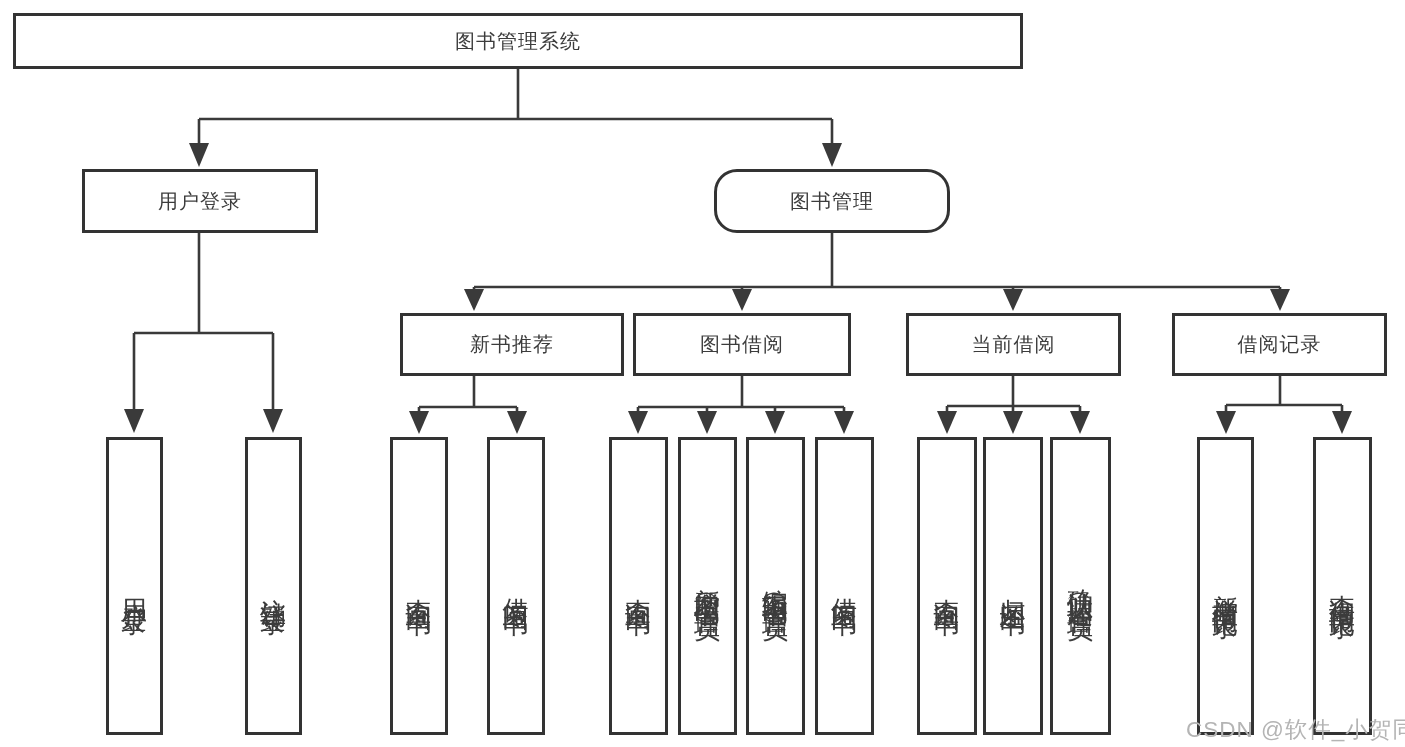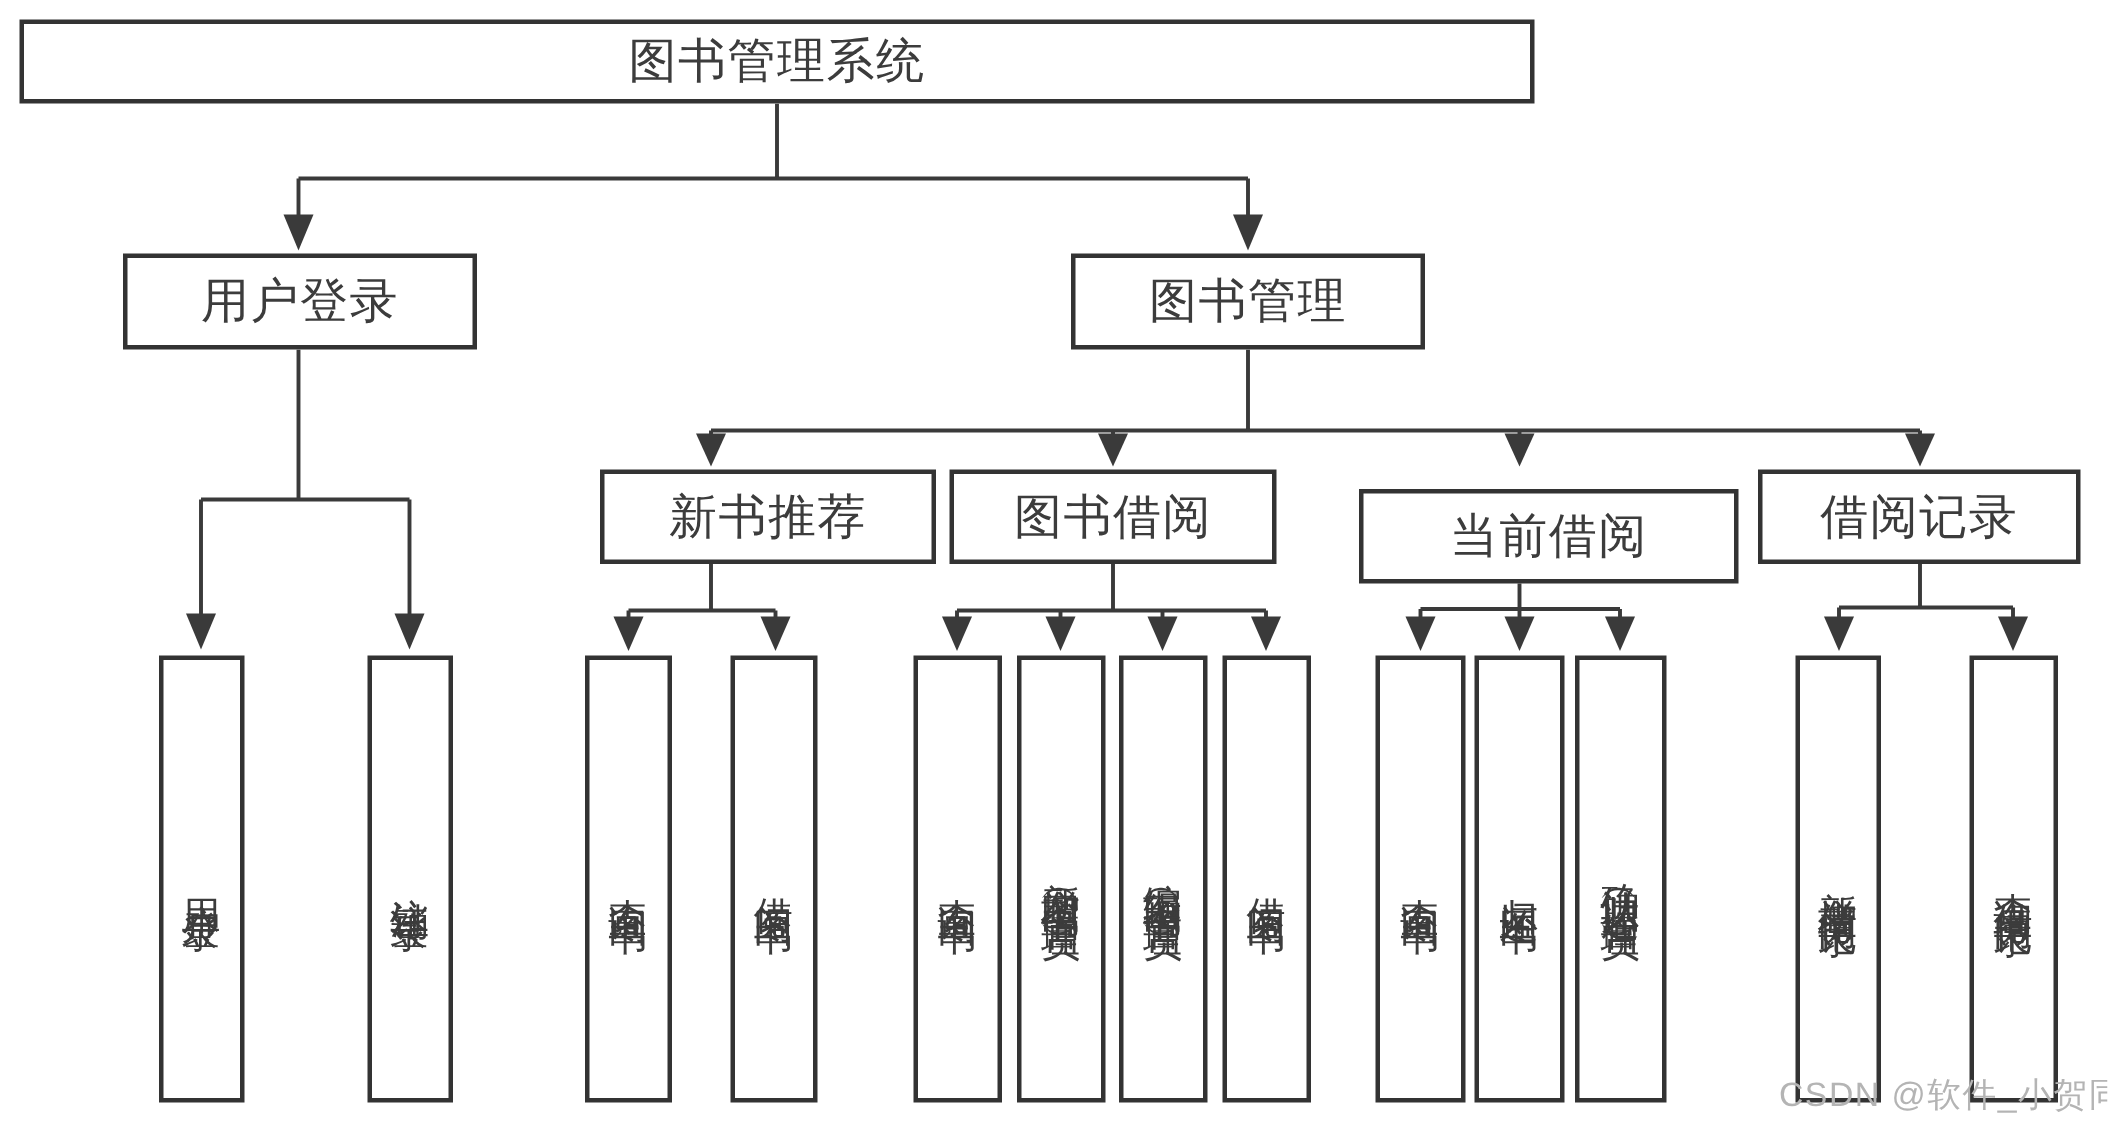--- a/index.html
+++ b/index.html
@@ -21,21 +21,21 @@
   #wires path{stroke:var(--line);stroke-width:2.6;fill:none;}
   #wires polygon{fill:var(--line);stroke:none;}
   .node{
     position:absolute;
     box-sizing:border-box;
     border:3px solid var(--border);
     background:#fff;
     display:flex;align-items:center;justify-content:center;
     color:var(--text);
   }
-  .h-node{font-size:32px;letter-spacing:1px;}
+  .h-node{font-size:20px;letter-spacing:1px;}
   .leaf{width:59px;top:437px;height:298px;}
   .leaf .vtext{
     writing-mode:vertical-rl;
     text-orientation:mixed;
     font-size:26px;
     letter-spacing:4px;
     line-height:1;
     color:var(--text);
     white-space:nowrap;
   }
@@ -104,31 +104,31 @@
     </g>
   </svg>
 
   <div class="node h-node" style="left:13px;top:13px;width:1010px;height:56px;">
     <span>图书管理系统</span>
   </div>
 
   <div class="node h-node" style="left:82px;top:169px;width:236px;height:64px;">
     <span>用户登录</span>
   </div>
-  <div class="node h-node" style="left:714px;top:169px;width:236px;height:64px;">
+  <div class="node h-node" style="left:714px;top:169px;width:236px;height:64px;border-radius:23px;">
     <span>图书管理</span>
   </div>
 
   <div class="node h-node" style="left:362px;top:313px;width:224px;height:63px;margin-left:38px;">
     <span>新书推荐</span>
   </div>
   <div class="node h-node" style="left:633px;top:313px;width:218px;height:63px;">
     <span>图书借阅</span>
   </div>
-  <div class="node h-node" style="left:906px;top:326px;width:253px;height:63px;align-items:center;">
+  <div class="node h-node" style="left:906px;top:313px;width:215px;height:63px;align-items:center;">
     <span>当前借阅</span>
   </div>
   <div class="node h-node" style="left:1172px;top:313px;width:215px;height:63px;text-align:right;">
     <span>借阅记录</span>
   </div>
 
   <div class="node leaf" style="left:106px;width:57px;">
     <span class="vtext">用户登录</span>
   </div>
   <div class="node leaf" style="left:245px;width:57px;">

